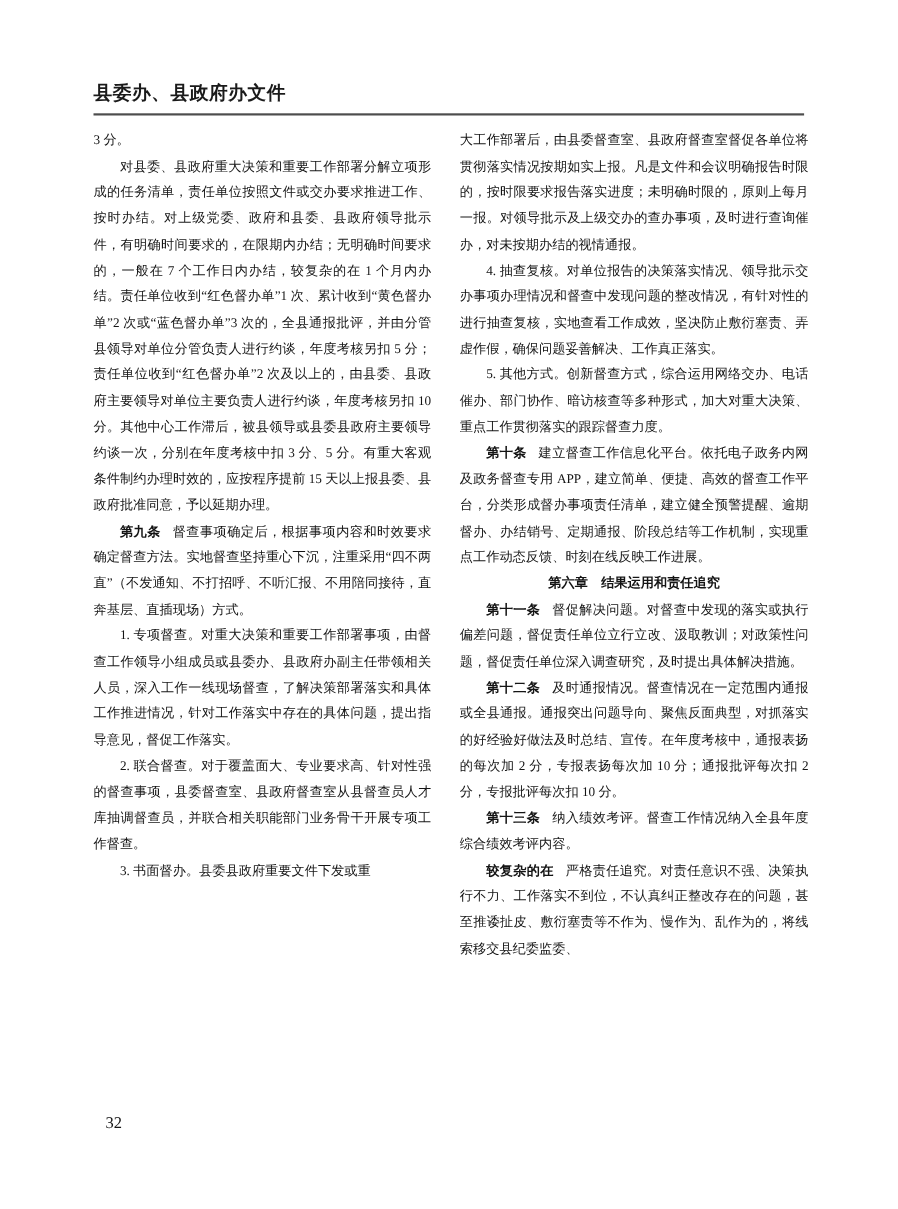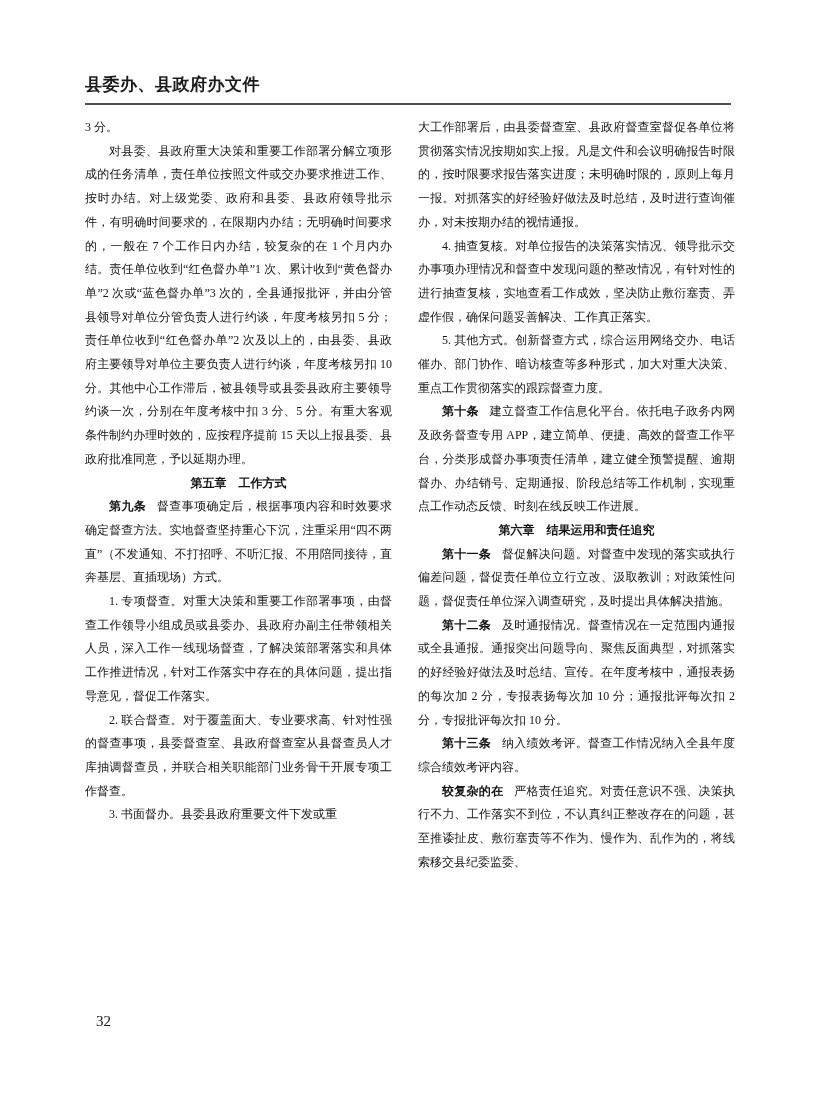--- a/index.html
+++ b/index.html
@@ -72,28 +72,27 @@
 
   <header class="page-header">
     <div class="header-title">县委办、县政府办文件</div>
     <div class="header-rule"></div>
   </header>
 
   <main class="columns">
     <section class="column column-left" id="col-left">
         <p class="para">3 分。</p>
         <p class="para indent">对县委、县政府重大决策和重要工作部署分解立项形成的任务清单，责任单位按照文件或交办要求推进工作、按时办结。对上级党委、政府和县委、县政府领导批示件，有明确时间要求的，在限期内办结；无明确时间要求的，一般在 7 个工作日内办结，较复杂的在 1 个月内办结。责任单位收到“红色督办单”1 次、累计收到“黄色督办单”2 次或“蓝色督办单”3 次的，全县通报批评，并由分管县领导对单位分管负责人进行约谈，年度考核另扣 5 分；责任单位收到“红色督办单”2 次及以上的，由县委、县政府主要领导对单位主要负责人进行约谈，年度考核另扣 10 分。其他中心工作滞后，被县领导或县委县政府主要领导约谈一次，分别在年度考核中扣 3 分、5 分。有重大客观条件制约办理时效的，应按程序提前 15 天以上报县委、县政府批准同意，予以延期办理。</p>
-        <div class="chapter-heading">第五章　工作方式</div>
         <p class="para indent"><span class="article-lead">第九条</span>督查事项确定后，根据事项内容和时效要求确定督查方法。实地督查坚持重心下沉，注重采用“四不两直”（不发通知、不打招呼、不听汇报、不用陪同接待，直奔基层、直插现场）方式。</p>
         <p class="para indent">1. 专项督查。对重大决策和重要工作部署事项，由督查工作领导小组成员或县委办、县政府办副主任带领相关人员，深入工作一线现场督查，了解决策部署落实和具体工作推进情况，针对工作落实中存在的具体问题，提出指导意见，督促工作落实。</p>
         <p class="para indent">2. 联合督查。对于覆盖面大、专业要求高、针对性强的督查事项，县委督查室、县政府督查室从县督查员人才库抽调督查员，并联合相关职能部门业务骨干开展专项工作督查。</p>
         <p class="para indent">3. 书面督办。县委县政府重要文件下发或重</p>
       </section>
     <section class="column column-right" id="col-right">
-        <p class="para">大工作部署后，由县委督查室、县政府督查室督促各单位将贯彻落实情况按期如实上报。凡是文件和会议明确报告时限的，按时限要求报告落实进度；未明确时限的，原则上每月一报。对抓落实的好经验好做法及时总结，及时进行查询催办，对未按期办结的视情通报。</p>
+        <p class="para">大工作部署后，由县委督查室、县政府督查室督促各单位将贯彻落实情况按期如实上报。凡是文件和会议明确报告时限的，按时限要求报告落实进度；未明确时限的，原则上每月一报。对领导批示及上级交办的查办事项，及时进行查询催办，对未按期办结的视情通报。</p>
         <p class="para indent">4. 抽查复核。对单位报告的决策落实情况、领导批示交办事项办理情况和督查中发现问题的整改情况，有针对性的进行抽查复核，实地查看工作成效，坚决防止敷衍塞责、弄虚作假，确保问题妥善解决、工作真正落实。</p>
         <p class="para indent">5. 其他方式。创新督查方式，综合运用网络交办、电话催办、部门协作、暗访核查等多种形式，加大对重大决策、重点工作贯彻落实的跟踪督查力度。</p>
         <p class="para indent"><span class="article-lead">第十条</span>建立督查工作信息化平台。依托电子政务内网及政务督查专用 APP，建立简单、便捷、高效的督查工作平台，分类形成督办事项责任清单，建立健全预警提醒、逾期督办、办结销号、定期通报、阶段总结等工作机制，实现重点工作动态反馈、时刻在线反映工作进展。</p>
         <div class="chapter-heading">第六章　结果运用和责任追究</div>
         <p class="para indent"><span class="article-lead">第十一条</span>督促解决问题。对督查中发现的落实或执行偏差问题，督促责任单位立行立改、汲取教训；对政策性问题，督促责任单位深入调查研究，及时提出具体解决措施。</p>
         <p class="para indent"><span class="article-lead">第十二条</span>及时通报情况。督查情况在一定范围内通报或全县通报。通报突出问题导向、聚焦反面典型，对抓落实的好经验好做法及时总结、宣传。在年度考核中，通报表扬的每次加 2 分，专报表扬每次加 10 分；通报批评每次扣 2 分，专报批评每次扣 10 分。</p>
         <p class="para indent"><span class="article-lead">第十三条</span>纳入绩效考评。督查工作情况纳入全县年度综合绩效考评内容。</p>
         <p class="para indent"><span class="article-lead">较复杂的在</span>严格责任追究。对责任意识不强、决策执行不力、工作落实不到位，不认真纠正整改存在的问题，甚至推诿扯皮、敷衍塞责等不作为、慢作为、乱作为的，将线索移交县纪委监委、</p>
       </section>
   </main>

